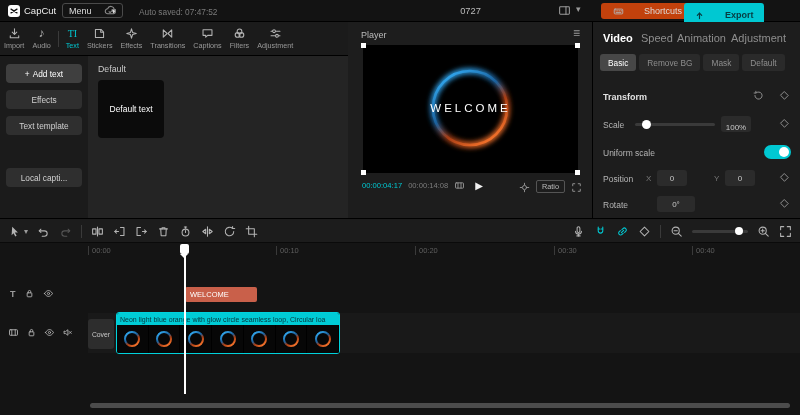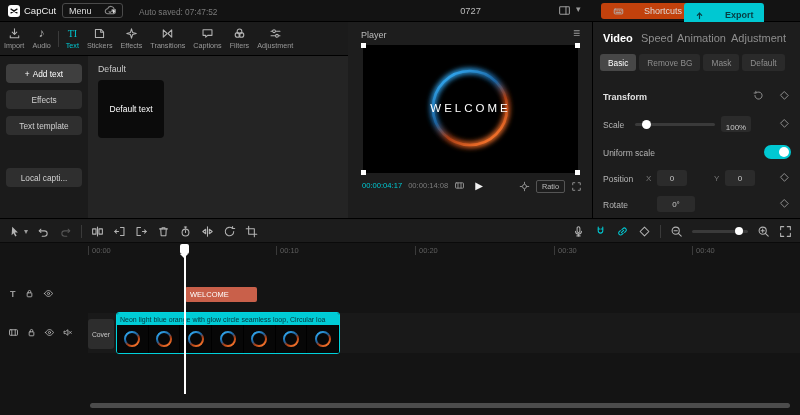--- a/index.html
+++ b/index.html
@@ -229,21 +229,21 @@
       <span style="font-size:7.6px;color:#7d7d7d;">00:00:14:08</span>
       <span class="icon" style="color:#9a9a9a;">
           <svg class="i11" viewBox="0 0 16 16">
             <rect x="2.2" y="4.2" width="11.6" height="7.6" rx="1"></rect>
             <path d="M5.8 4.2v7.6M10.2 4.2v7.6"></path>
           </svg>
         </span>
       <span style="font-size:10px;color:#f0f0f0;margin-left:4px;">▶</span>
     </div>
 
-    <div class="abs" style="right:10px;top:158px;display:flex;align-items:center;gap:6px;">
+    <div class="abs" style="right:10px;top:158px;display:flex;align-items:flex-end;gap:6px;">
       <span class="icon" style="color:#9a9a9a;">
           <svg class="i11" viewBox="0 0 16 16">
             <circle cx="8" cy="8" r="3"></circle>
             <path d="M8 1.8v2M8 12.2v2M1.8 8h2M12.2 8h2"></path>
           </svg>
         </span>
       <span style="height:13px;padding:0 5px;border:1px solid #555;border-radius:2px;font-size:7.3px;color:#bbb;display:inline-flex;align-items:center;">Ratio</span>
       <span class="icon" style="color:#9a9a9a;">
           <svg class="i11" viewBox="0 0 16 16">
             <path d="M2.5 5.5v-3h3M10.5 2.5h3v3M13.5 10.5v3h-3M5.5 13.5h-3v-3"></path>

